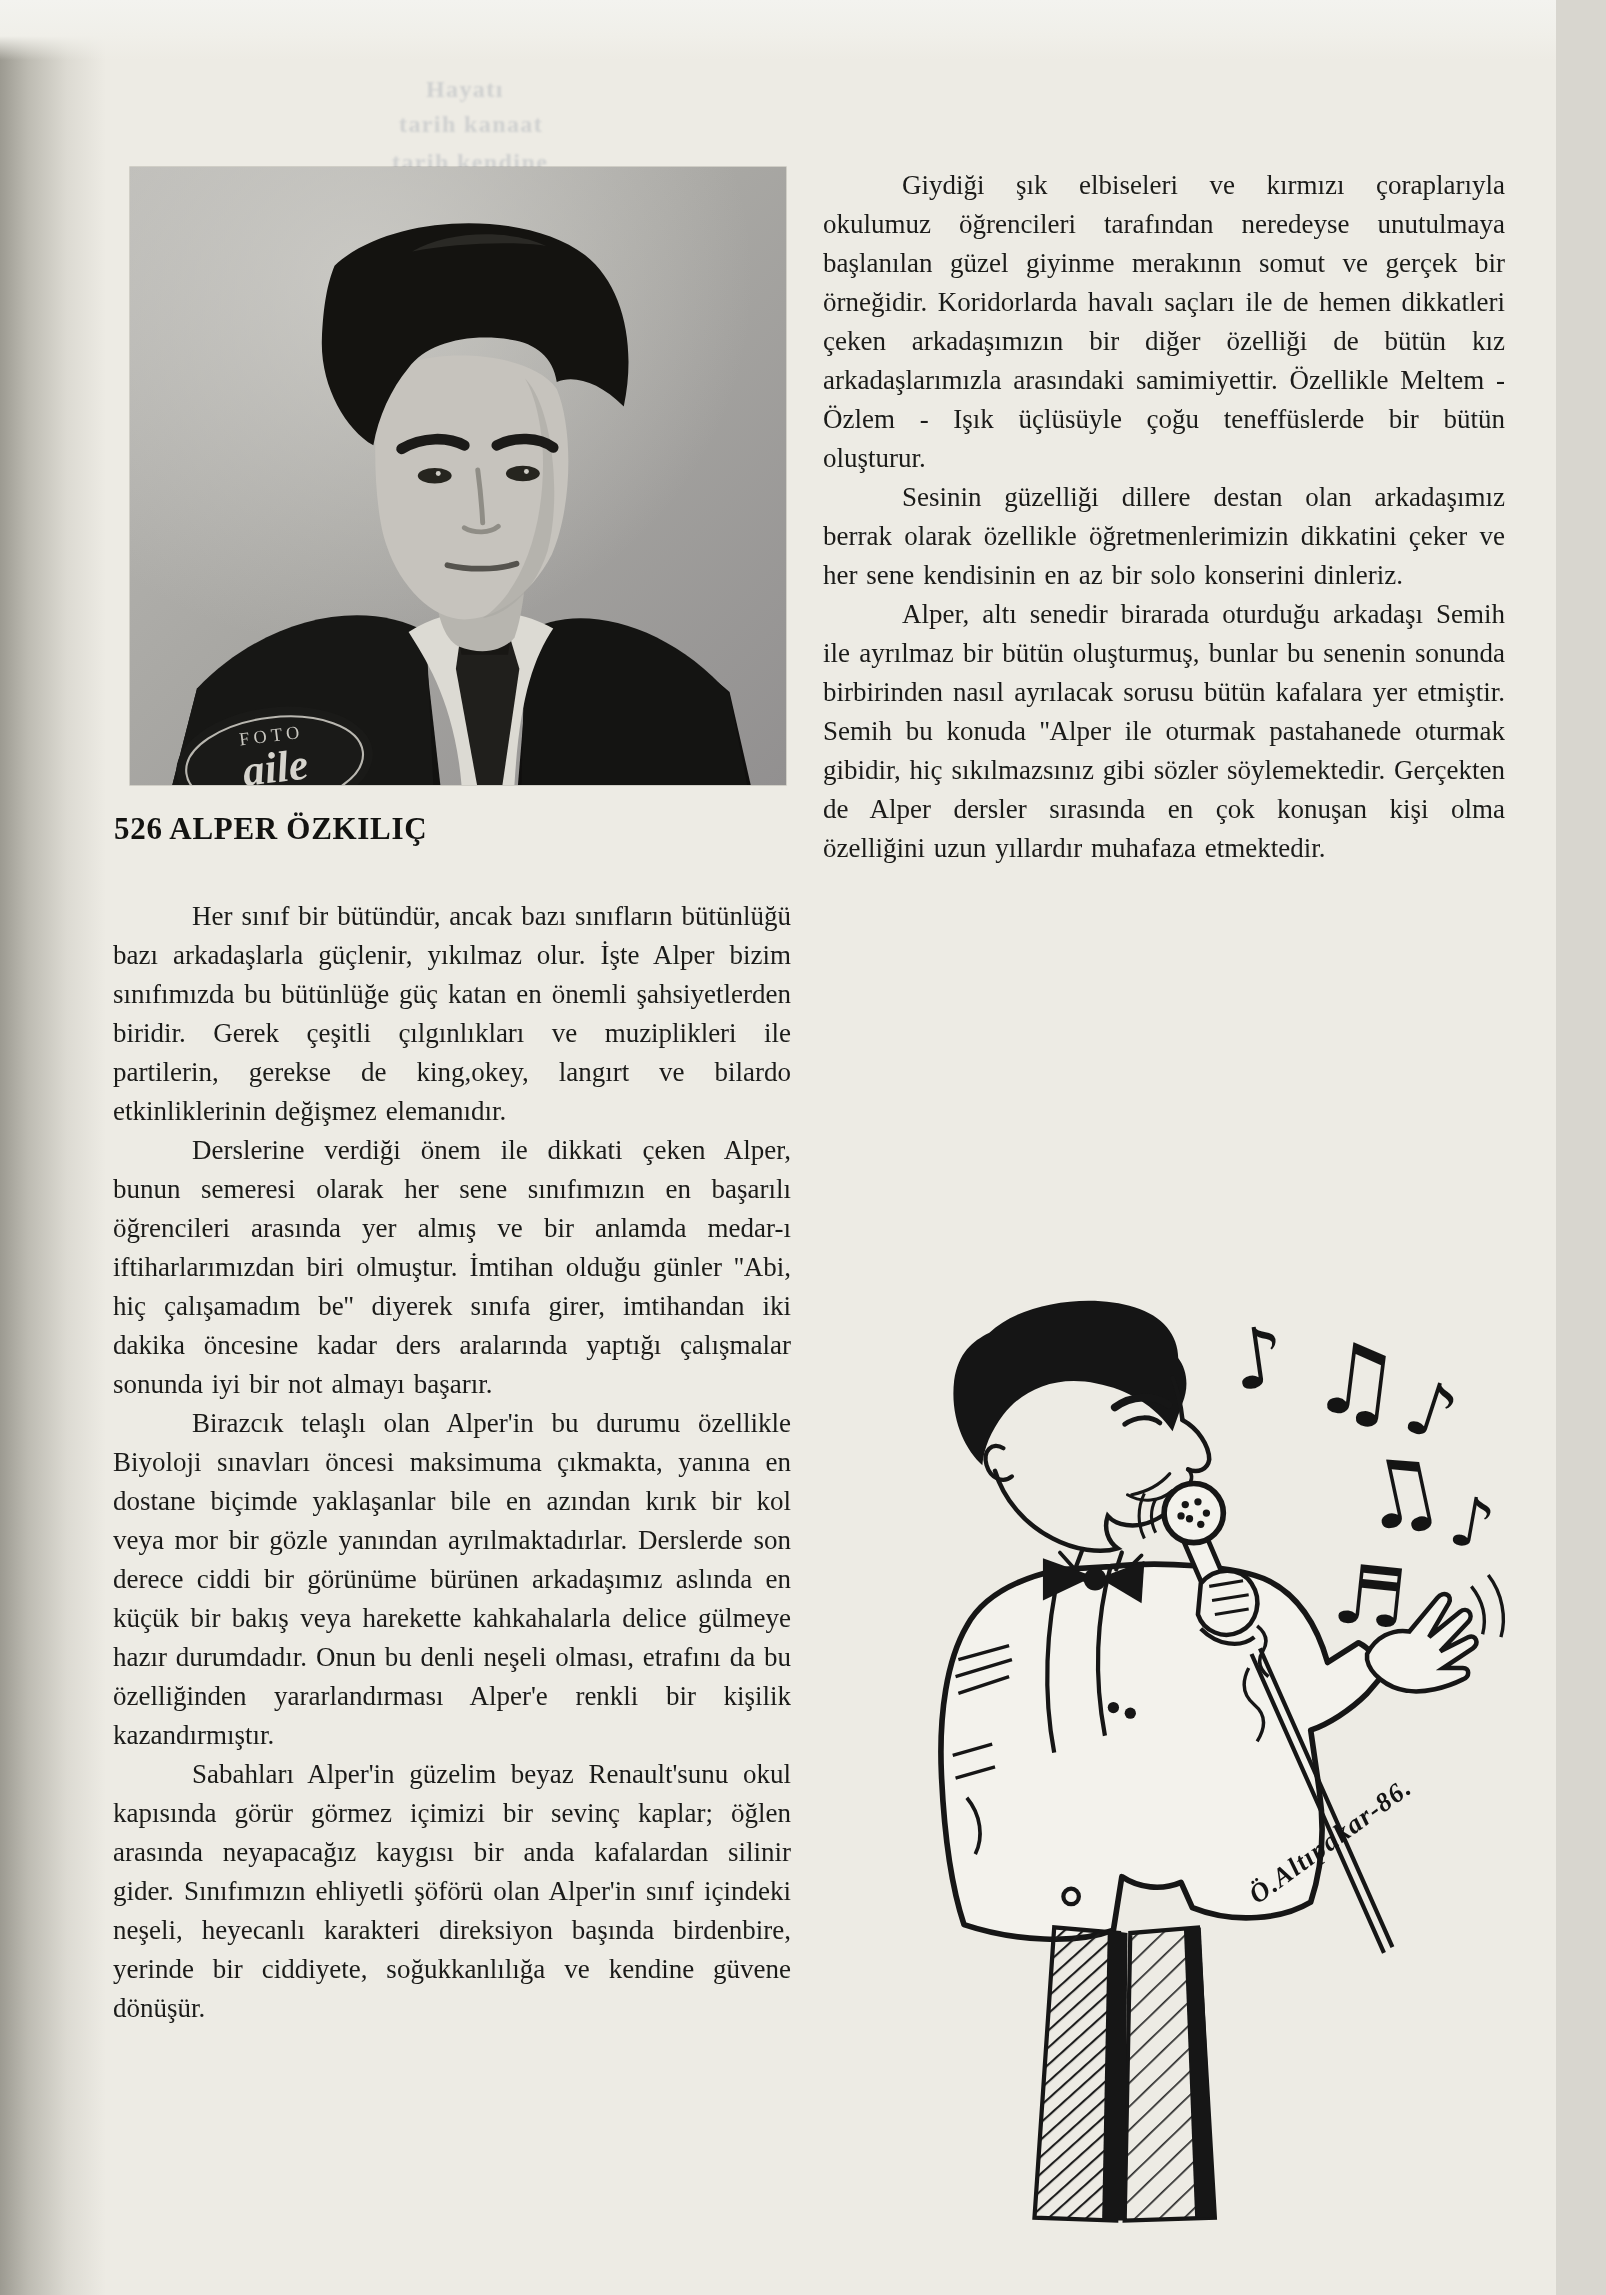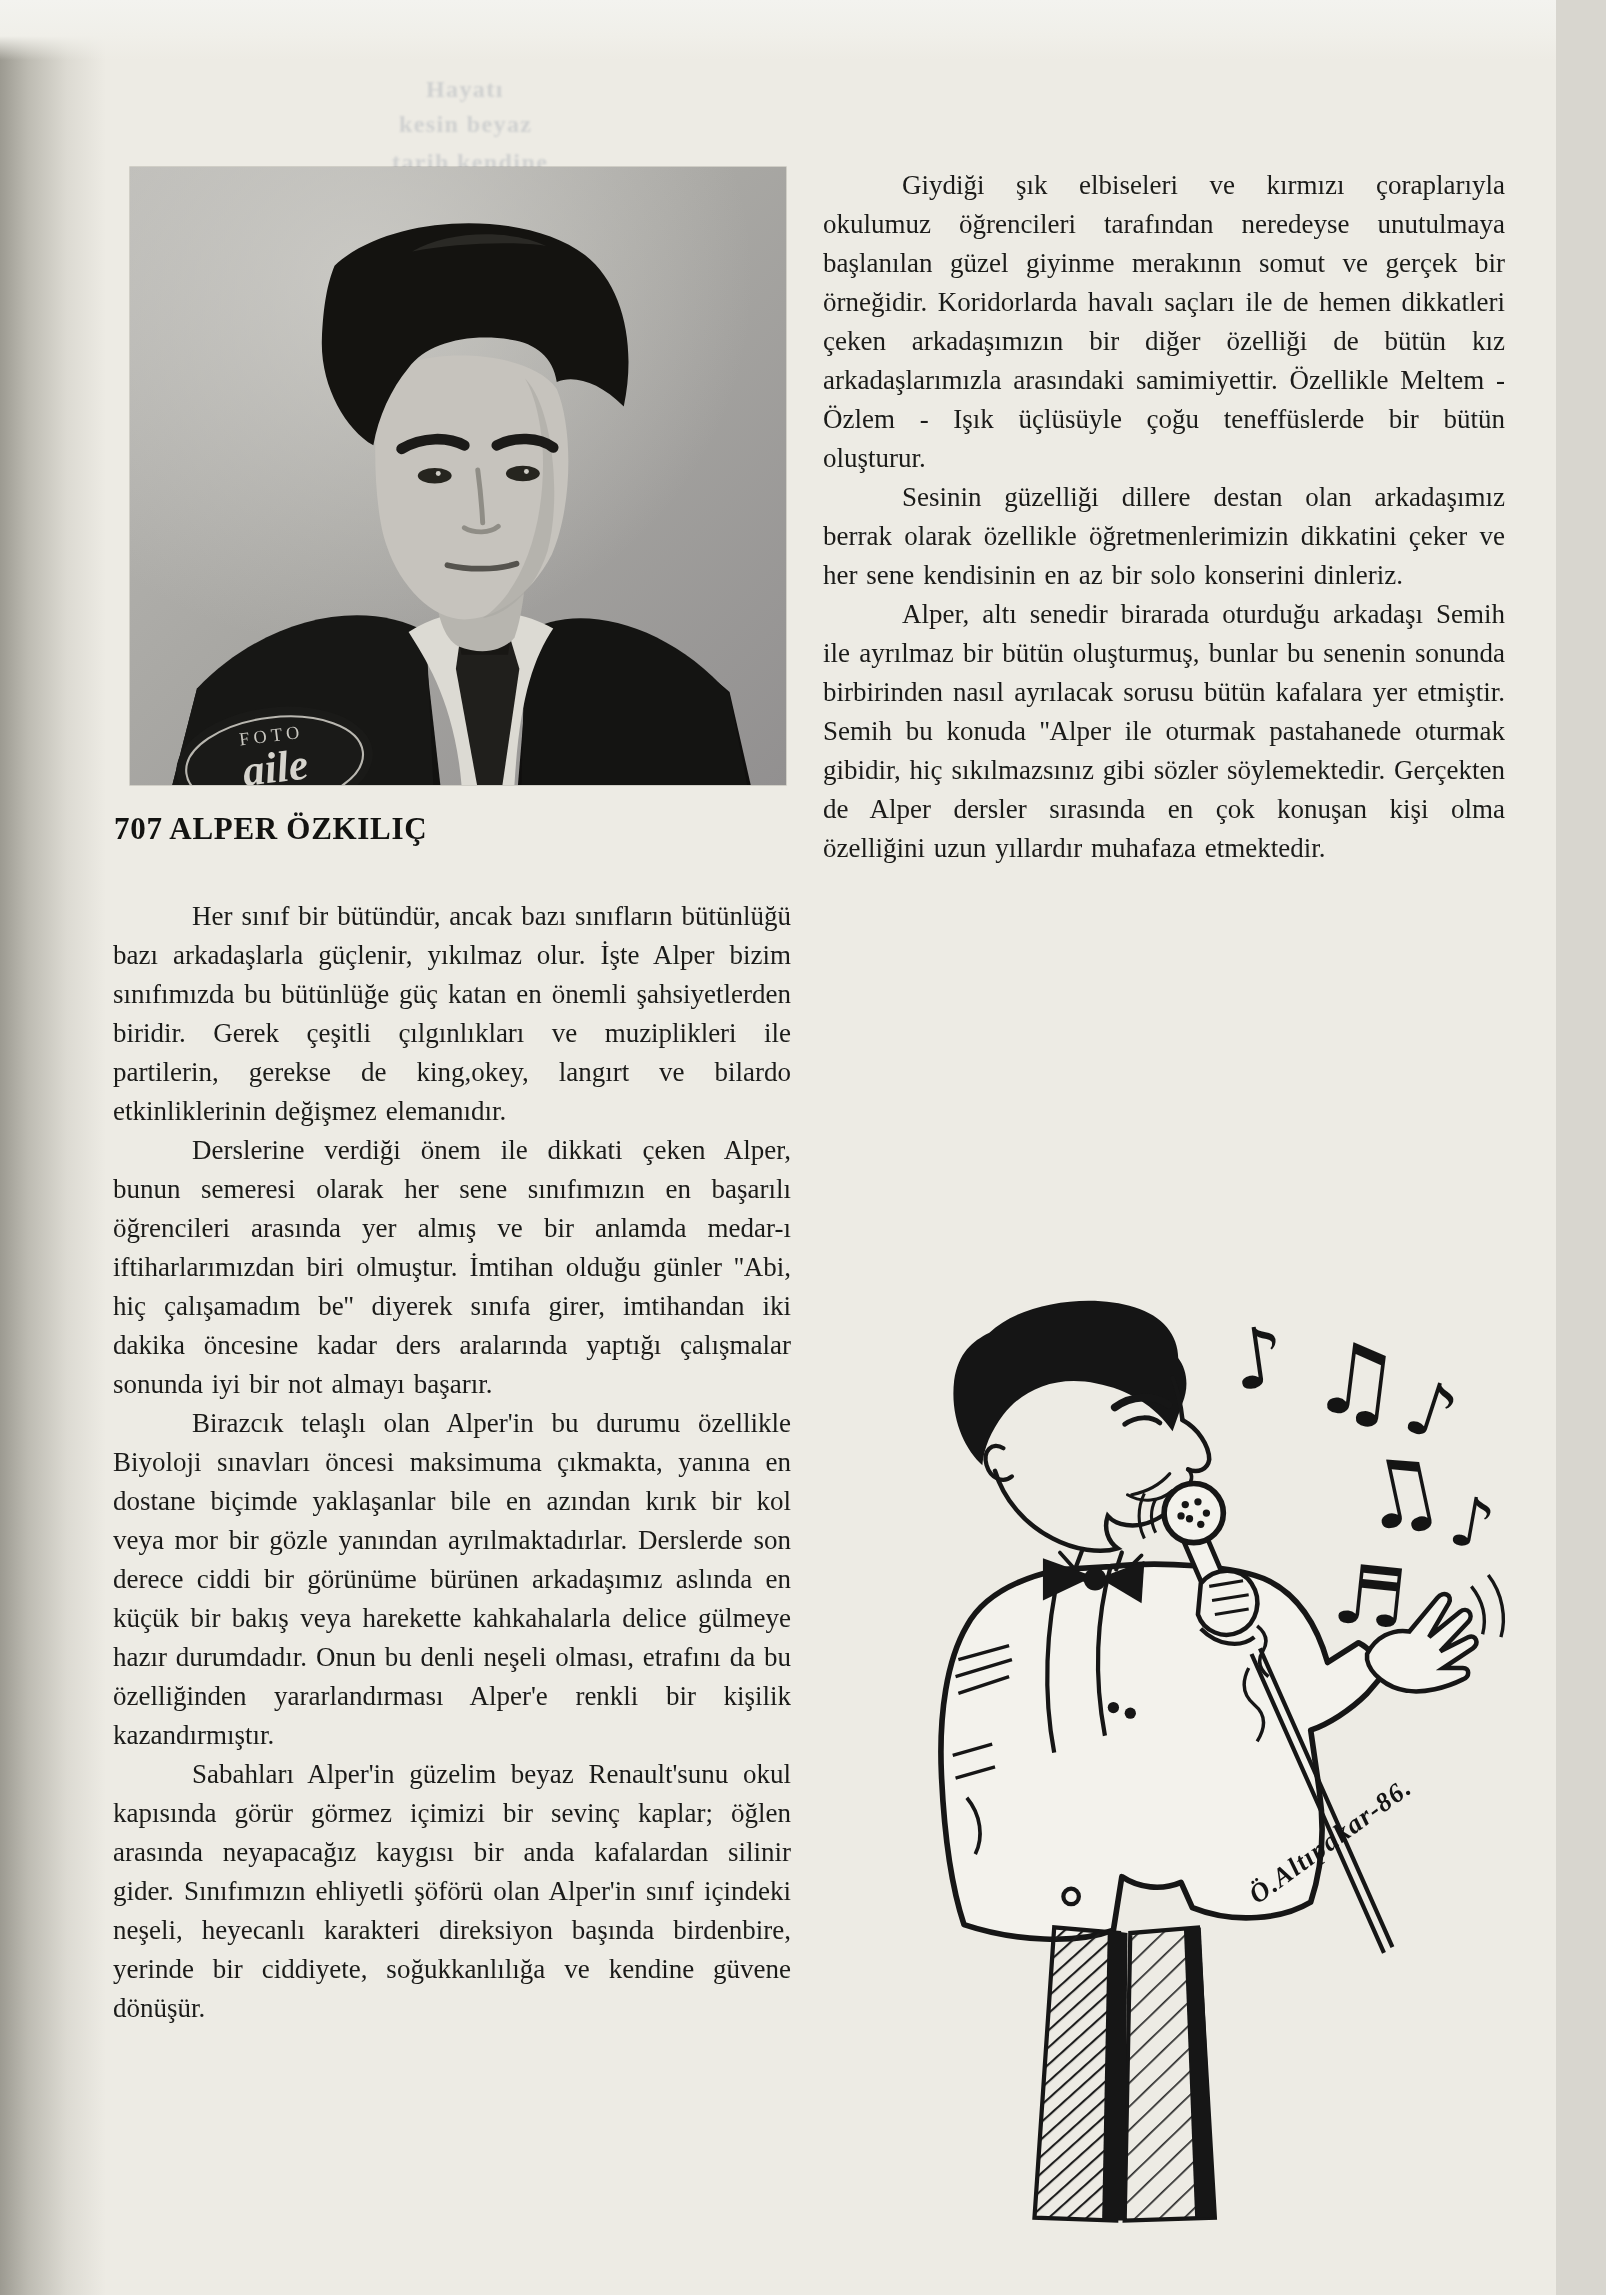--- a/index.html
+++ b/index.html
@@ -65,21 +65,21 @@
 </head>
 <body>
 
 <div id="page">
 
   <div class="spine"></div>
   <div class="topstrip"></div>
 
   <div class="bleed">
     <span style="left:426px;top:76px;">Hayatı</span>
-    <span style="left:399px;top:111px;">kesin beyaz</span>
+    <span style="left:399px;top:111px;">tarih kanaat</span>
     <span style="left:392px;top:149px;">tarih kendine</span>
     <span style="left:406px;top:185px;">seni değiş</span>
     <span style="left:382px;top:217px;">olsun.Uğur</span>
   </div>
 
   <div class="photo">
     <svg viewBox="0 0 930 877" preserveAspectRatio="none">
       <defs>
         <linearGradient id="pbg" x1="0" y1="0" x2="1" y2="1">
           <stop offset="0" stop-color="#bcbbb7"></stop>
@@ -124,21 +124,21 @@
 
       <g transform="translate(205,845) rotate(-7)">
         <ellipse cx="0" cy="0" rx="140" ry="78" fill="#1a1a18"></ellipse>
         <ellipse cx="0" cy="0" rx="126" ry="64" fill="none" stroke="#b9b7b0" stroke-width="3"></ellipse>
         <text x="0" y="-30" text-anchor="middle" font-size="26" letter-spacing="6" fill="#c9c7c0" font-family="Liberation Serif, serif">FOTO</text>
         <text x="0" y="28" text-anchor="middle" font-size="62" font-style="italic" font-weight="bold" fill="#d6d4cd" font-family="Liberation Serif, serif">aile</text>
       </g>
     </svg>
   </div>
 
-  <h1 class="caption">707 ALPER ÖZKILIÇ</h1>
+  <h1 class="caption">526 ALPER ÖZKILIÇ</h1>
 
   <div class="col left">
     <p>Her sınıf bir bütündür, ancak bazı sınıfların bütünlüğü bazı arkadaşlarla güçlenir, yıkılmaz olur. İşte Alper bizim sınıfımızda bu bütünlüğe güç katan en önemli şahsiyetlerden biridir. Gerek çeşitli çılgınlıkları ve muziplikleri ile partilerin, gerekse de king,okey, langırt ve bilardo etkinliklerinin değişmez elemanıdır.</p>
     <p>Derslerine verdiği önem ile dikkati çeken Alper, bunun semeresi olarak her sene sınıfımızın en başarılı öğrencileri arasında yer almış ve bir anlamda medar-ı iftiharlarımızdan biri olmuştur. İmtihan olduğu günler ''Abi, hiç çalışamadım be'' diyerek sınıfa girer, imtihandan iki dakika öncesine kadar ders aralarında yaptığı çalışmalar sonunda iyi bir not almayı başarır.</p>
     <p>Birazcık telaşlı olan Alper'in bu durumu özellikle Biyoloji sınavları öncesi maksimuma çıkmakta, yanına en dostane biçimde yaklaşanlar bile en azından kırık bir kol veya mor bir gözle yanından ayrılmaktadırlar. Derslerde son derece ciddi bir görünüme bürünen arkadaşımız aslında en küçük bir bakış veya harekette kahkahalarla delice gülmeye hazır durumdadır. Onun bu denli neşeli olması, etrafını da bu özelliğinden yararlandırması Alper'e renkli bir kişilik kazandırmıştır.</p>
     <p>Sabahları Alper'in güzelim beyaz Renault'sunu okul kapısında görür görmez içimizi bir sevinç kaplar; öğlen arasında neyapacağız kaygısı bir anda kafalardan silinir gider. Sınıfımızın ehliyetli şöförü olan Alper'in sınıf içindeki neşeli, heyecanlı karakteri direksiyon başında birdenbire, yerinde bir ciddiyete, soğukkanlılığa ve kendine güvene dönüşür.</p>
   </div>
 
   <div class="col right">
     <p>Giydiği şık elbiseleri ve kırmızı çoraplarıyla okulumuz öğrencileri tarafından neredeyse unutulmaya başlanılan güzel giyinme merakının somut ve gerçek bir örneğidir. Koridorlarda havalı saçları ile de hemen dikkatleri çeken arkadaşımızın bir diğer özelliği de bütün kız arkadaşlarımızla arasındaki samimiyettir. Özellikle Meltem - Özlem - Işık üçlüsüyle çoğu teneffüslerde bir bütün oluşturur.</p>

